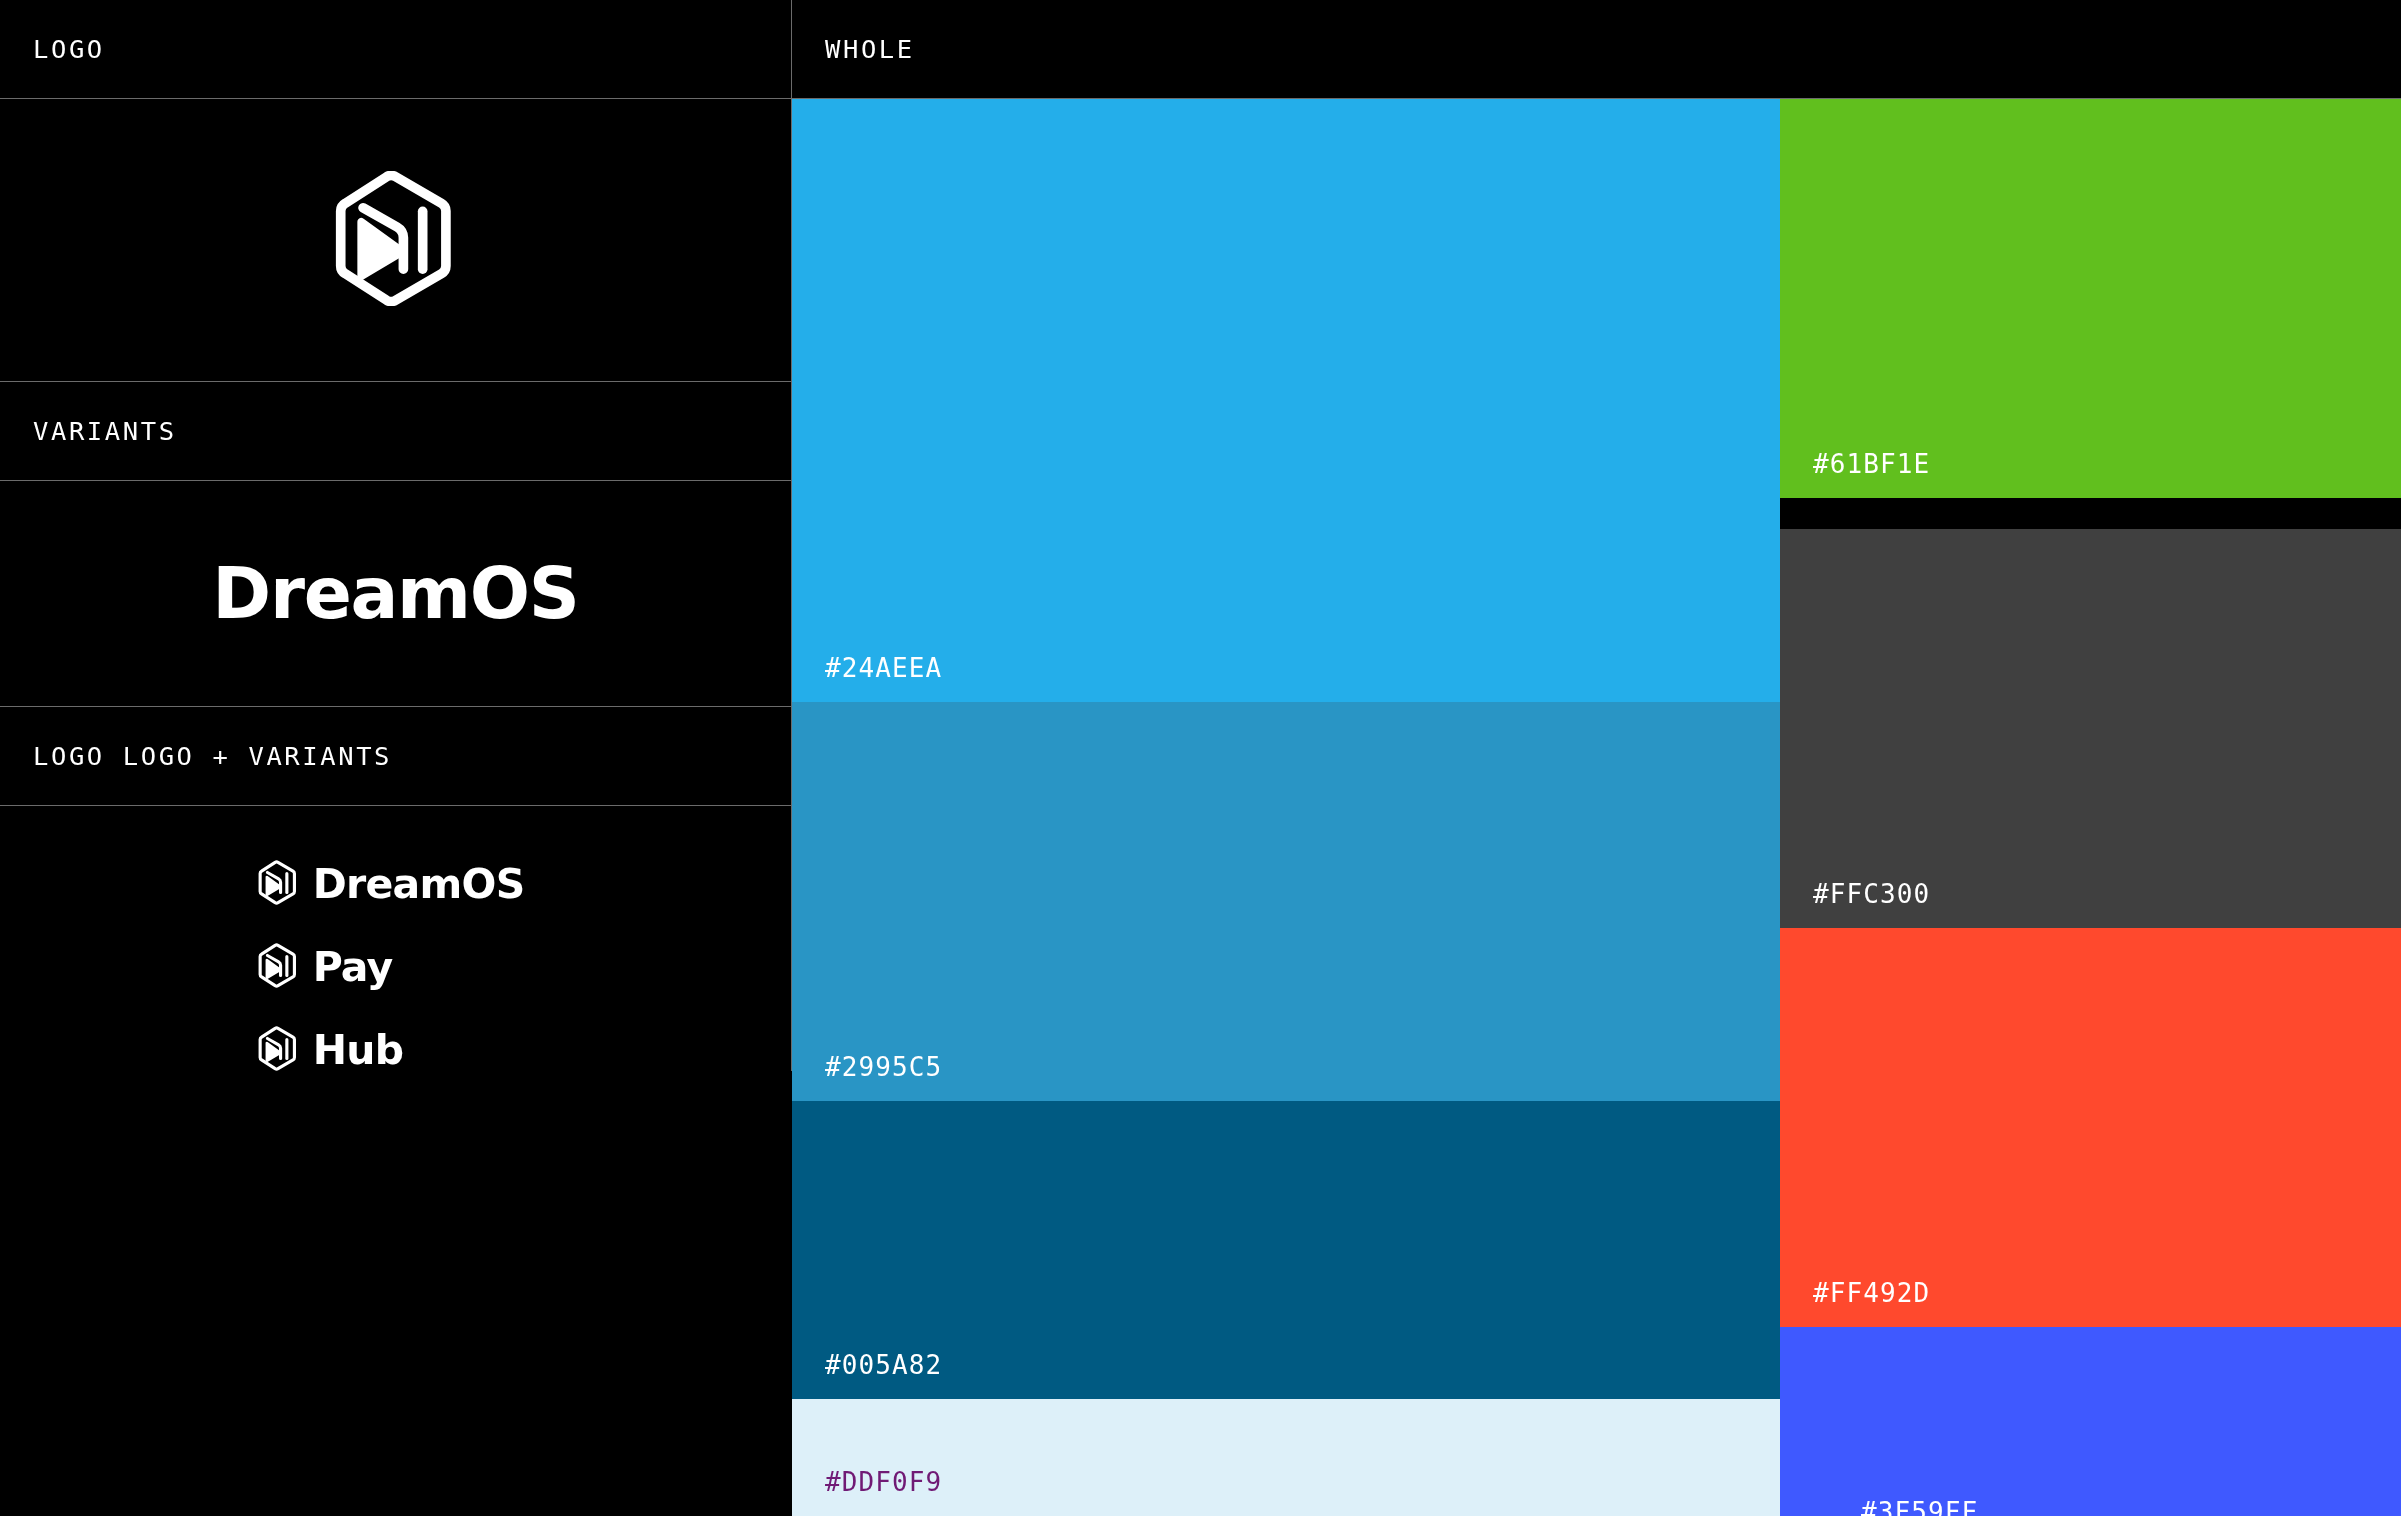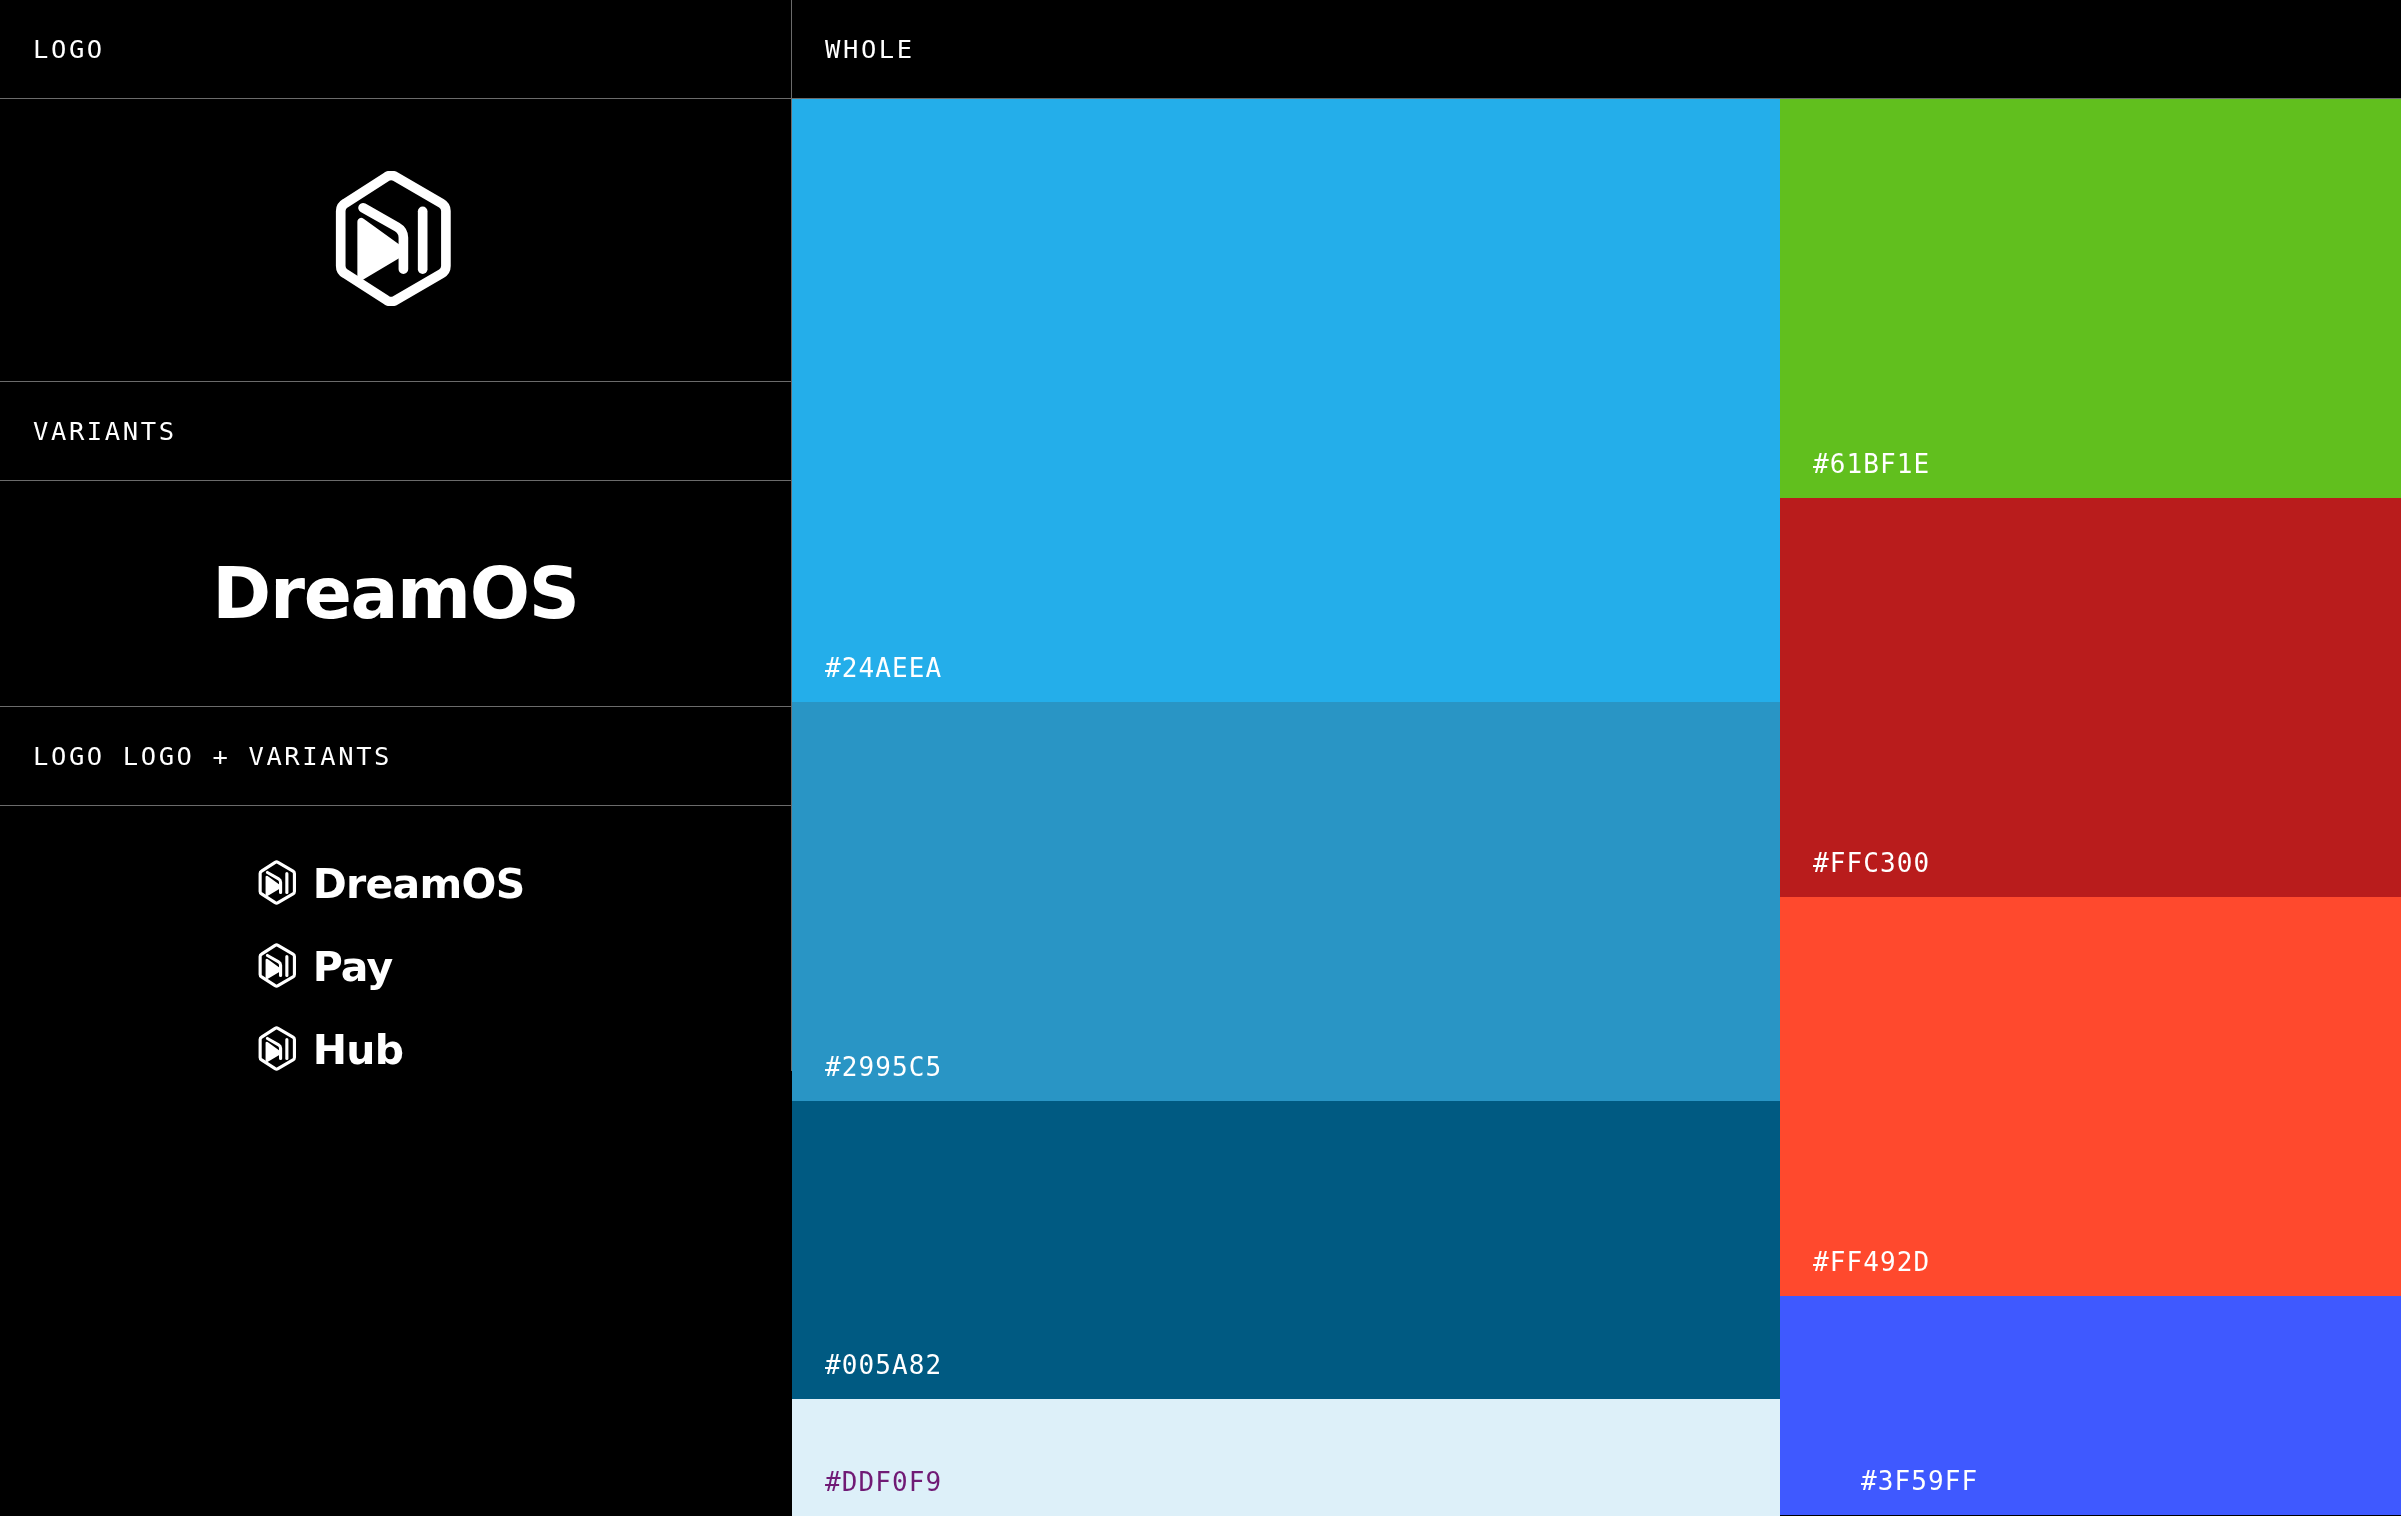--- a/index.html
+++ b/index.html
@@ -202,21 +202,21 @@
         </div>
         <div class="swatch" style="background: rgb(221, 240, 249); flex: 0 0 117px;">
           <span class="hex" style="color: #701a75;">#DDF0F9</span>
         </div>
       </div>
 
       <div class="swatch-col col-b">
         <div class="swatch" style="background: rgb(97, 191, 30); flex: 0 0 399px;">
           <span class="hex" style="color: rgb(255, 255, 255);">#61BF1E</span>
         </div>
-        <div class="swatch" style="background: #b91c1c; flex: 0 0 399px;">
+        <div class="swatch" style="background: #404040; flex: 0 0 399px; margin-top: 31px;">
           <span class="hex" style="color: rgb(255, 255, 255);">#FFC300</span>
         </div>
         <div class="swatch" style="background: rgb(255, 73, 45); flex: 0 0 399px;">
           <span class="hex" style="color: rgb(255, 255, 255);">#FF492D</span>
         </div>
         <div class="swatch" style="background: rgb(63, 89, 255); flex: 0 0 219px;">
           <span class="hex" style="color: rgb(255, 255, 255); margin-left: 48px;">#3F59FF</span>
         </div>
       </div>
 

